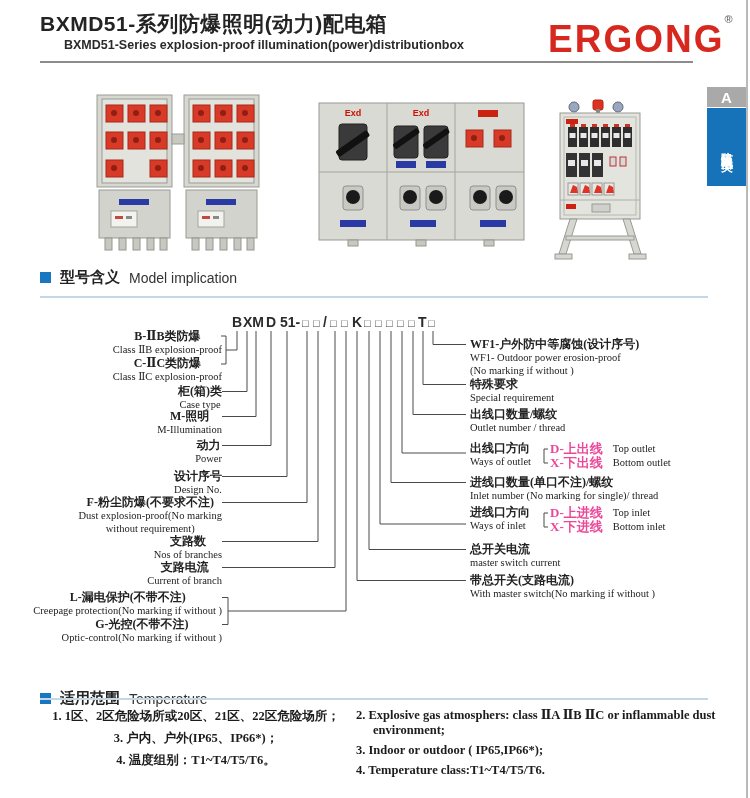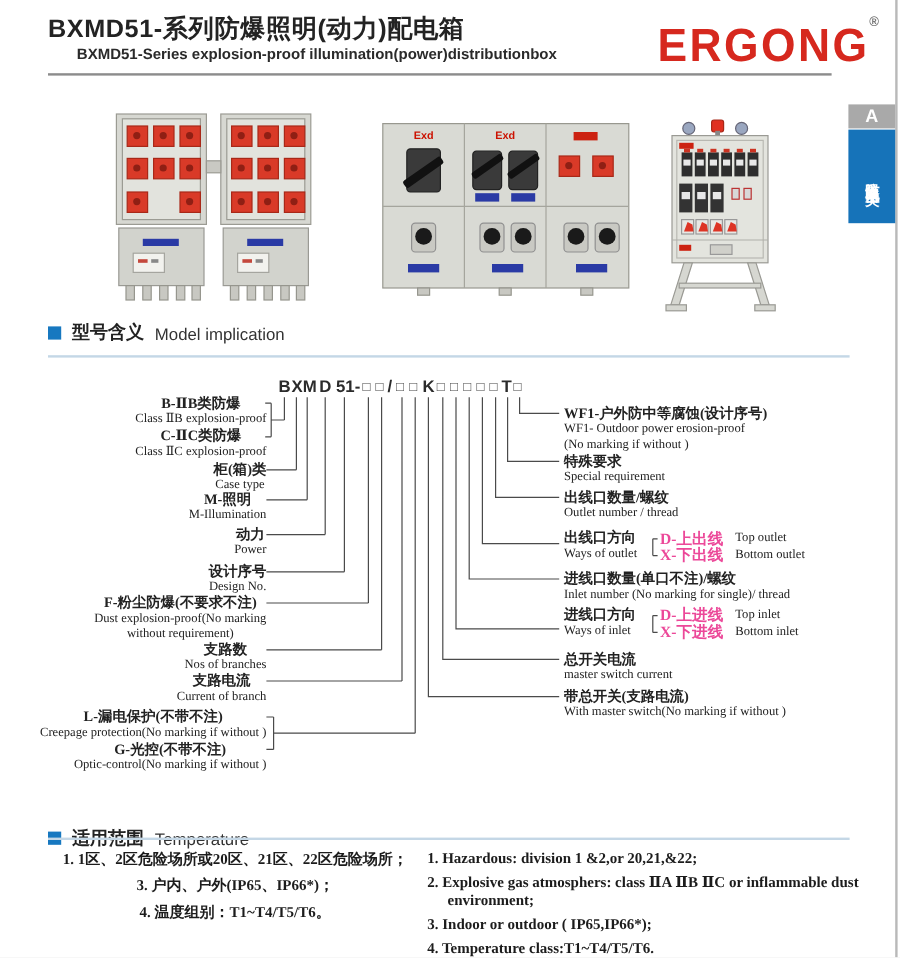--- a/index.html
+++ b/index.html
@@ -404,19 +404,18 @@
     <span class="en">Temperature</span>
   </div>
   <div class="sec-rule" style="top:698px"></div>
 
   <div class="app-col app-zh">
     <div class="app-item">1. 1区、2区危险场所或20区、21区、22区危险场所；</div>
     <div class="app-item">3. 户内、户外(IP65、IP66*)；</div>
     <div class="app-item">4. 温度组别：T1~T4/T5/T6。</div>
   </div>
   <div class="app-col app-en">
-    <div class="app-item">1. Hazardous: division 1 &amp;2,or 20,21,&amp;22;</div>
     <div class="app-item">2. Explosive gas atmosphers: class ⅡA ⅡB ⅡC or inflammable dust environment;</div>
     <div class="app-item">3. Indoor or outdoor ( IP65,IP66*);</div>
     <div class="app-item">4. Temperature class:T1~T4/T5/T6.</div>
   </div>
 
 </div>
 
 </body></html>

